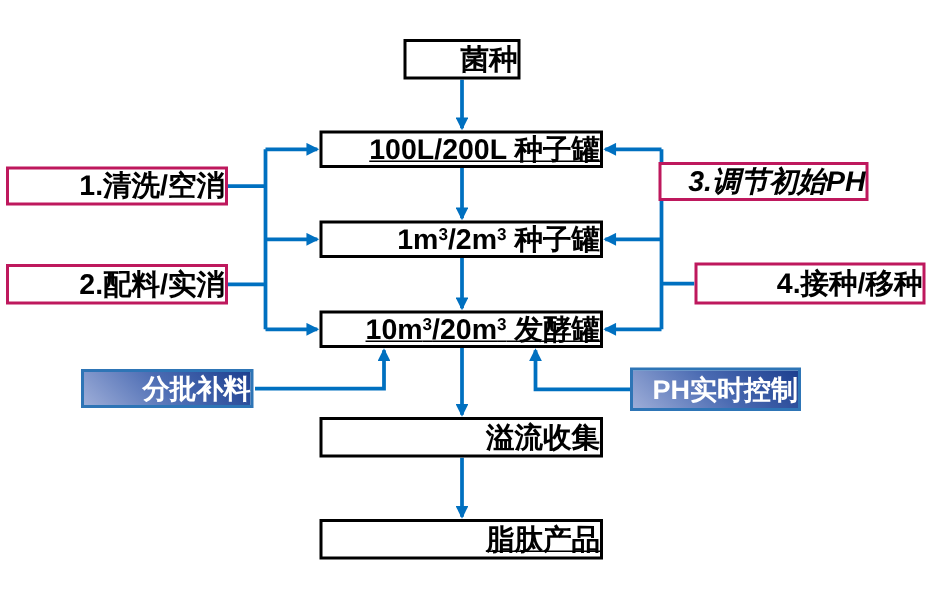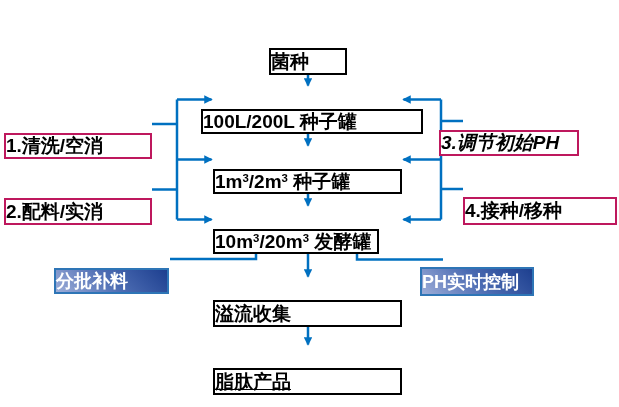--- a/index.html
+++ b/index.html
@@ -17,24 +17,23 @@
   .connector-layer {
     position: absolute;
     left: 0; top: 0;
     width: 619px; height: 407px;
   }
   .node {
     position: absolute;
     box-sizing: border-box;
     display: flex;
     align-items: center;
-    justify-content: flex-start;
+    justify-content: flex-end;
     font-weight: bold;
     white-space: nowrap;
-    margin-top: 22px;
   }
   .proc {
     background: #ffffff;
     border: 2px solid #000000;
     color: #000000;
     font-size: 19px;
   }
   .side {
     background: #ffffff;
     border: 2px solid #be185d;
@@ -89,27 +88,27 @@
       <line x1="441" y1="219.5" x2="403.5" y2="219.5" marker-end="url(#arr)"></line>
 
       <polyline points="170,259 256,259 256,233.5" marker-end="url(#arr)"></polyline>
       <polyline points="443,259.5 357,259.5 357,233.5" marker-end="url(#arr)"></polyline>
     </g>
   </svg>
 
   <div class="node proc" style="left:269px; top:26px;  width:78px;  height:27px;">
       <span>菌种</span>
     </div>
-  <div class="node proc" style="left:201px; top:87px;  width:222px; height:25px;">
+  <div class="node proc" style="left:213px; top:87px;  width:189px; height:25px;text-decoration:underline;">
       <span>100L/200L 种子罐</span>
     </div>
   <div class="node proc" style="left:213px; top:147px; width:189px; height:25px;">
       <span>1m<sup>3</sup>/2m<sup>3</sup> 种子罐</span>
     </div>
-  <div class="node proc" style="left:213px; top:207px; width:166px; height:25px;">
+  <div class="node proc" style="left:213px; top:207px; width:189px; height:25px;text-decoration:underline;">
       <span>10m<sup>3</sup>/20m<sup>3</sup> 发酵罐</span>
     </div>
   <div class="node proc" style="left:213px; top:278px; width:189px; height:27px;">
       <span>溢流收集</span>
     </div>
   <div class="node proc" style="left:213px; top:346px; width:189px; height:27px;text-decoration:underline;">
       <span>脂肽产品</span>
     </div>
 
   <div class="node side" style="left:4px;   top:111px; width:148px; height:26px;">

